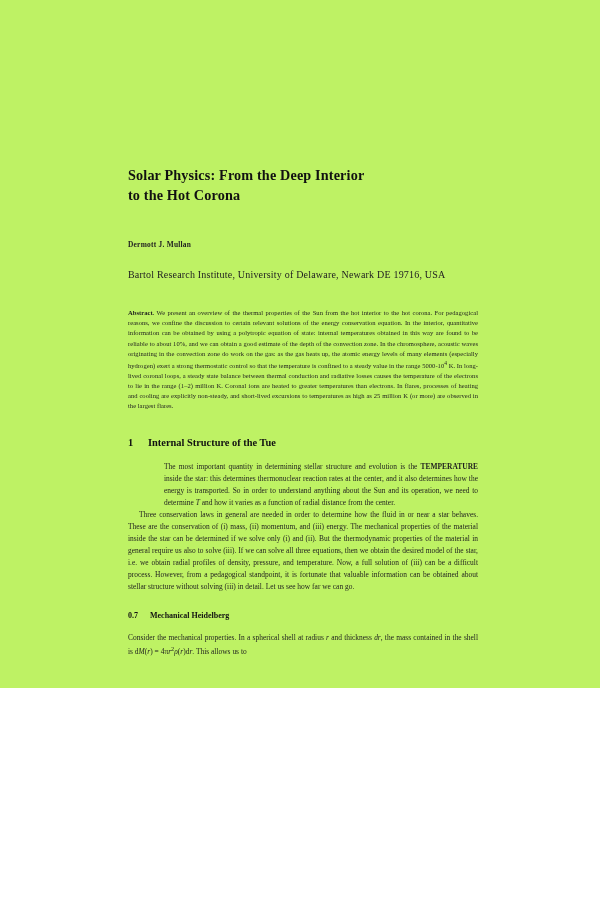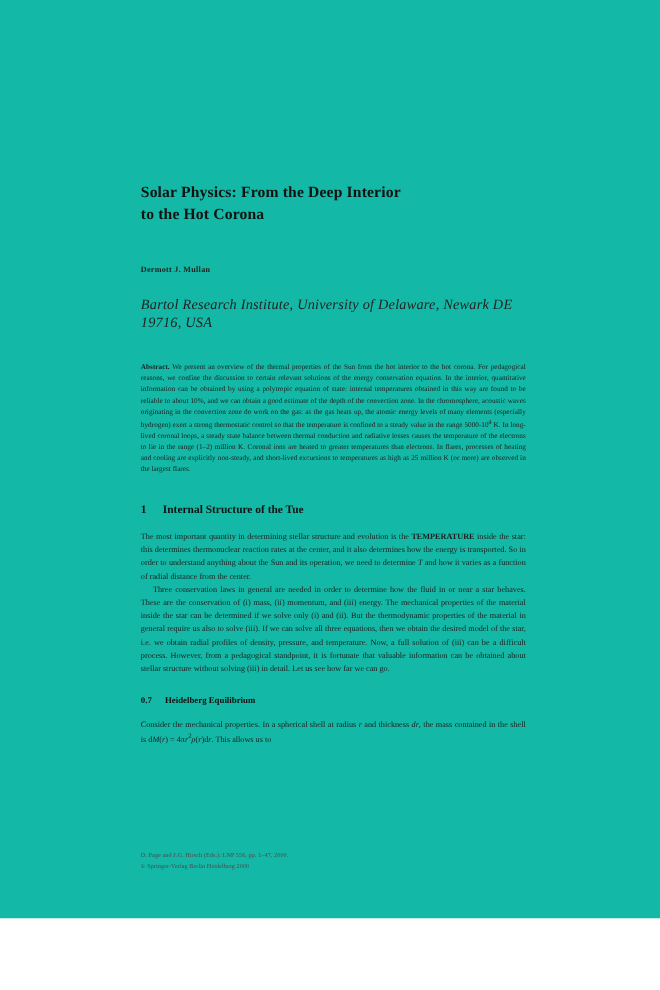--- a/index.html
+++ b/index.html
@@ -3,22 +3,22 @@
 <meta charset="utf-8">
 <style>
   html, body {
     margin: 0;
     padding: 0;
     background: #ffffff;
   }
   .page {
     position: relative;
     width: 600px;
-    height: 835px;
-    background: #14b8a6;
+    height: 688px;
+    background: #bef264;
     overflow: hidden;
     font-family: "Liberation Serif", "DejaVu Serif", serif;
     color: #1a1a1a;
   }
   .content {
     position: absolute;
     left: 128px;
     top: 0;
     width: 350px;
   }
@@ -33,26 +33,25 @@
   }
   .author {
     font-size: 7.4px;
     margin: 0;
     padding-top: 35px;
     letter-spacing: 0.25px;
     color: #222222;
     font-weight: bold;
   }
   .affiliation {
-    font-size: 13px;
+    font-size: 10px;
     margin: 0;
     padding-top: 20px;
     letter-spacing: 0.2px;
     color: #222222;
-    font-style: italic;
   }
   .abstract {
     font-size: 6.55px;
     line-height: 1.545;
     text-align: justify;
     margin: 0;
     padding-top: 28px;
     letter-spacing: 0.03px;
     color: #1e1e1e;
   }
@@ -82,21 +81,21 @@
     width: 22px;
   }
   .body-par {
     font-size: 7.45px;
     line-height: 1.60;
     text-align: justify;
     margin: 0;
     letter-spacing: 0.01px;
     color: #1e1e1e;
   }
-  .body-par.first { padding-top: 13px; }
+  .body-par.first { padding-top: 13px; margin-left: 36px; }
   .body-par.indent { text-indent: 11px; padding-top: 0; }
   .body-par.after-sub { padding-top: 12px; }
   .caps { font-weight: bold; }
   .ital { }
   .math { font-style: italic; font-family: "Liberation Serif", serif; }
   .footer {
     position: absolute;
     left: 128px;
     top: 774px;
     width: 360px;
@@ -123,21 +122,21 @@
     <p class="affiliation">Bartol Research Institute, University of Delaware, Newark DE 19716, USA</p>
 
     <p class="abstract"><span class="lead">Abstract.</span><span> We present an overview of the thermal properties of the Sun from the hot interior to the hot corona. For pedagogical reasons, we confine the discussion to certain relevant solutions of the energy conservation equation. In the interior, quantitative information can be obtained by using a polytropic equation of state: internal temperatures obtained in this way are found to be reliable to about 10%, and we can obtain a good estimate of the depth of the convection zone. In the chromosphere, acoustic waves originating in the convection zone do work on the gas: as the gas heats up, the atomic energy levels of many elements (especially hydrogen) exert a strong thermostatic control so that the temperature is confined to a steady value in the range 5000-10</span><sup>4</sup><span> K. In long-lived coronal loops, a steady state balance between thermal conduction and radiative losses causes the temperature of the electrons to lie in the range (1–2) million K. Coronal ions are heated to greater temperatures than electrons. In flares, processes of heating and cooling are explicitly non-steady, and short-lived excursions to temperatures as high as 25 million K (or more) are observed in the largest flares.</span></p>
 
     <h2 class="section-heading"><span class="num">1</span><span>Internal Structure of the Tue</span></h2>
 
     <p class="body-par first"><span>The most important quantity in determining stellar structure and evolution is the </span><span class="caps">TEMPERATURE</span><span> inside the star: this determines thermonuclear reaction rates at the center, and it also determines how the energy is transported. So in order to understand anything about the Sun and its operation, we need to determine </span><span class="math">T</span><span> and how it varies as a function of radial distance from the center.</span></p>
 
     <p class="body-par indent"><span>Three conservation laws in general are needed in order to determine how the fluid in or near a star behaves. These are the conservation of (i) mass, (ii) momentum, and (iii) energy. The </span><span class="ital">mechanical</span><span> properties of the material inside the star can be determined if we solve only (i) and (ii). But the </span><span class="ital">thermodynamic</span><span> properties of the material in general require us also to solve (iii). If we can solve all three equations, then we obtain the desired model of the star, i.e. we obtain radial profiles of density, pressure, and temperature. Now, a full solution of (iii) can be a difficult process. However, from a pedagogical standpoint, it is fortunate that valuable information can be obtained about stellar structure without solving (iii) in detail. Let us see how far we can go.</span></p>
 
-    <h3 class="subsection-heading"><span class="num">0.7</span><span>Heidelberg Equilibrium</span></h3>
+    <h3 class="subsection-heading"><span class="num">0.7</span><span>Mechanical Heidelberg</span></h3>
 
     <p class="body-par after-sub"><span>Consider the mechanical properties. In a spherical shell at radius </span><span class="math">r</span><span> and thickness </span><span class="math">dr</span><span>, the mass contained in the shell is d</span><span class="math">M</span><span>(</span><span class="math">r</span><span>) =  4π</span><span class="math">r</span><sup>2</sup><span class="math">ρ</span><span>(</span><span class="math">r</span><span>)d</span><span class="math">r</span><span>. This allows us to</span></p>
 
   </div>
 
   <div class="footer">
     <div>D. Page and J.G. Hirsch (Eds.): LNP 556, pp. 1–47, 2000.</div>
     <div>© Springer-Verlag Berlin Heidelberg 2000</div>
   </div>
 </div>

